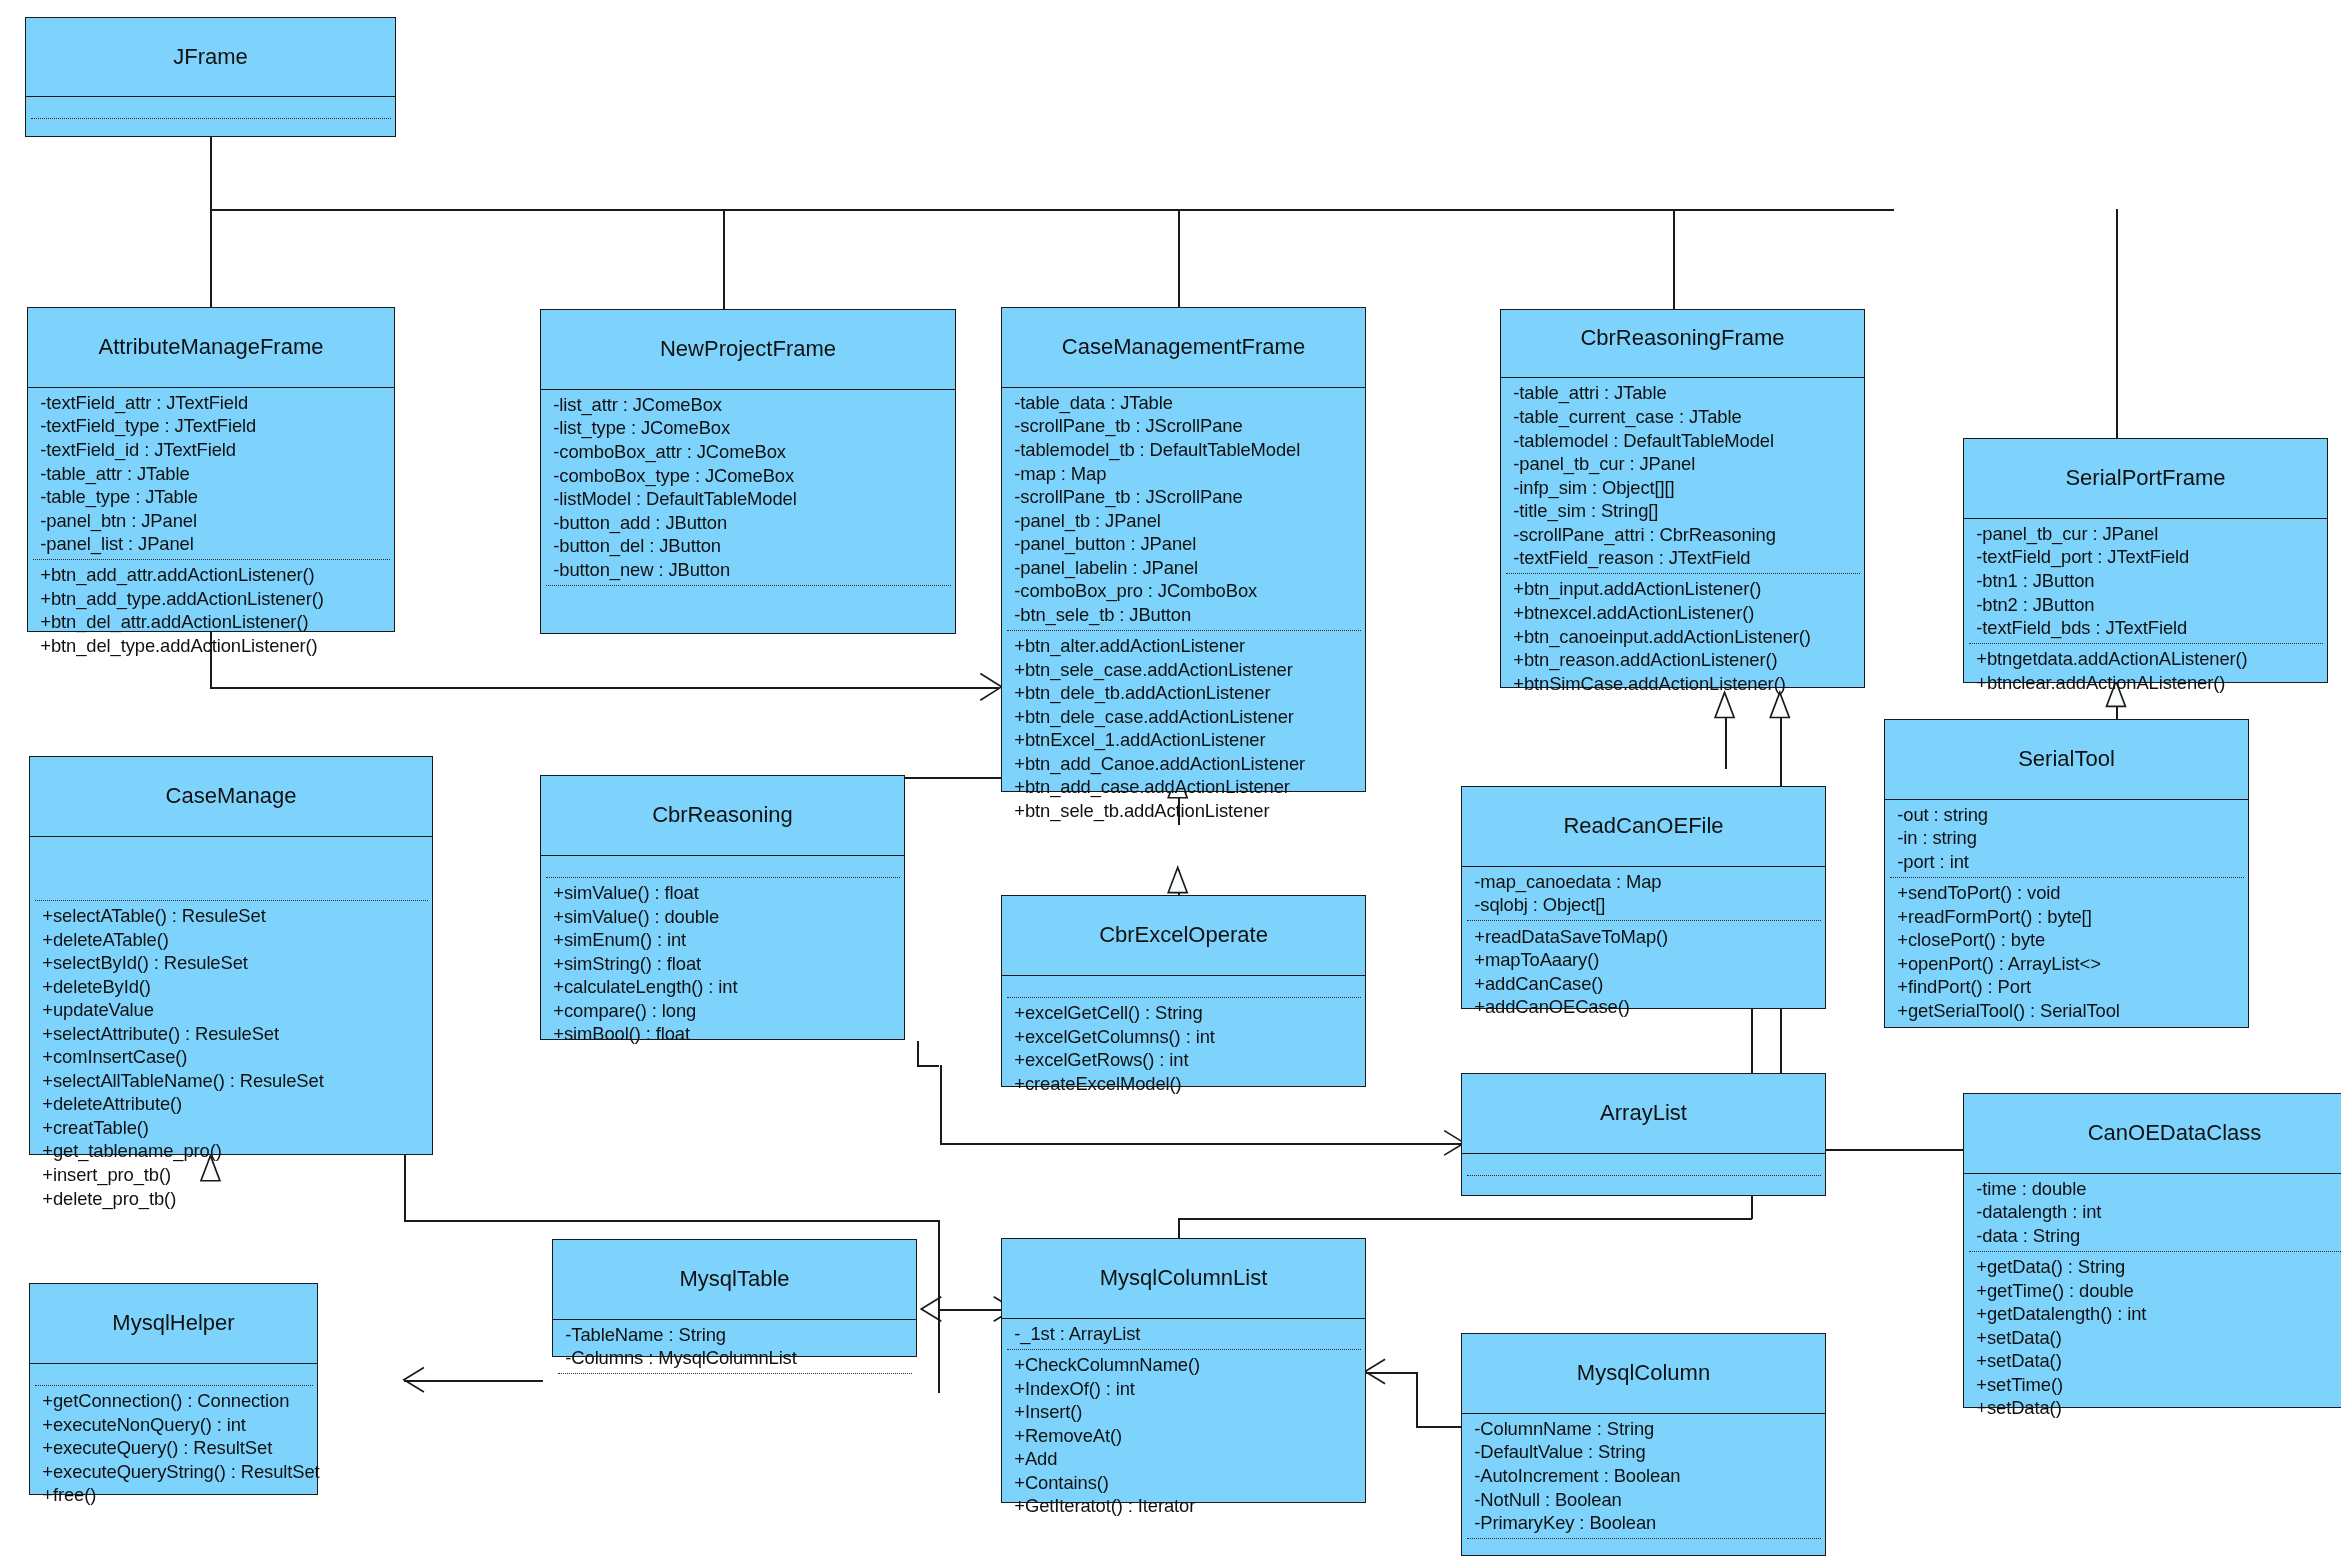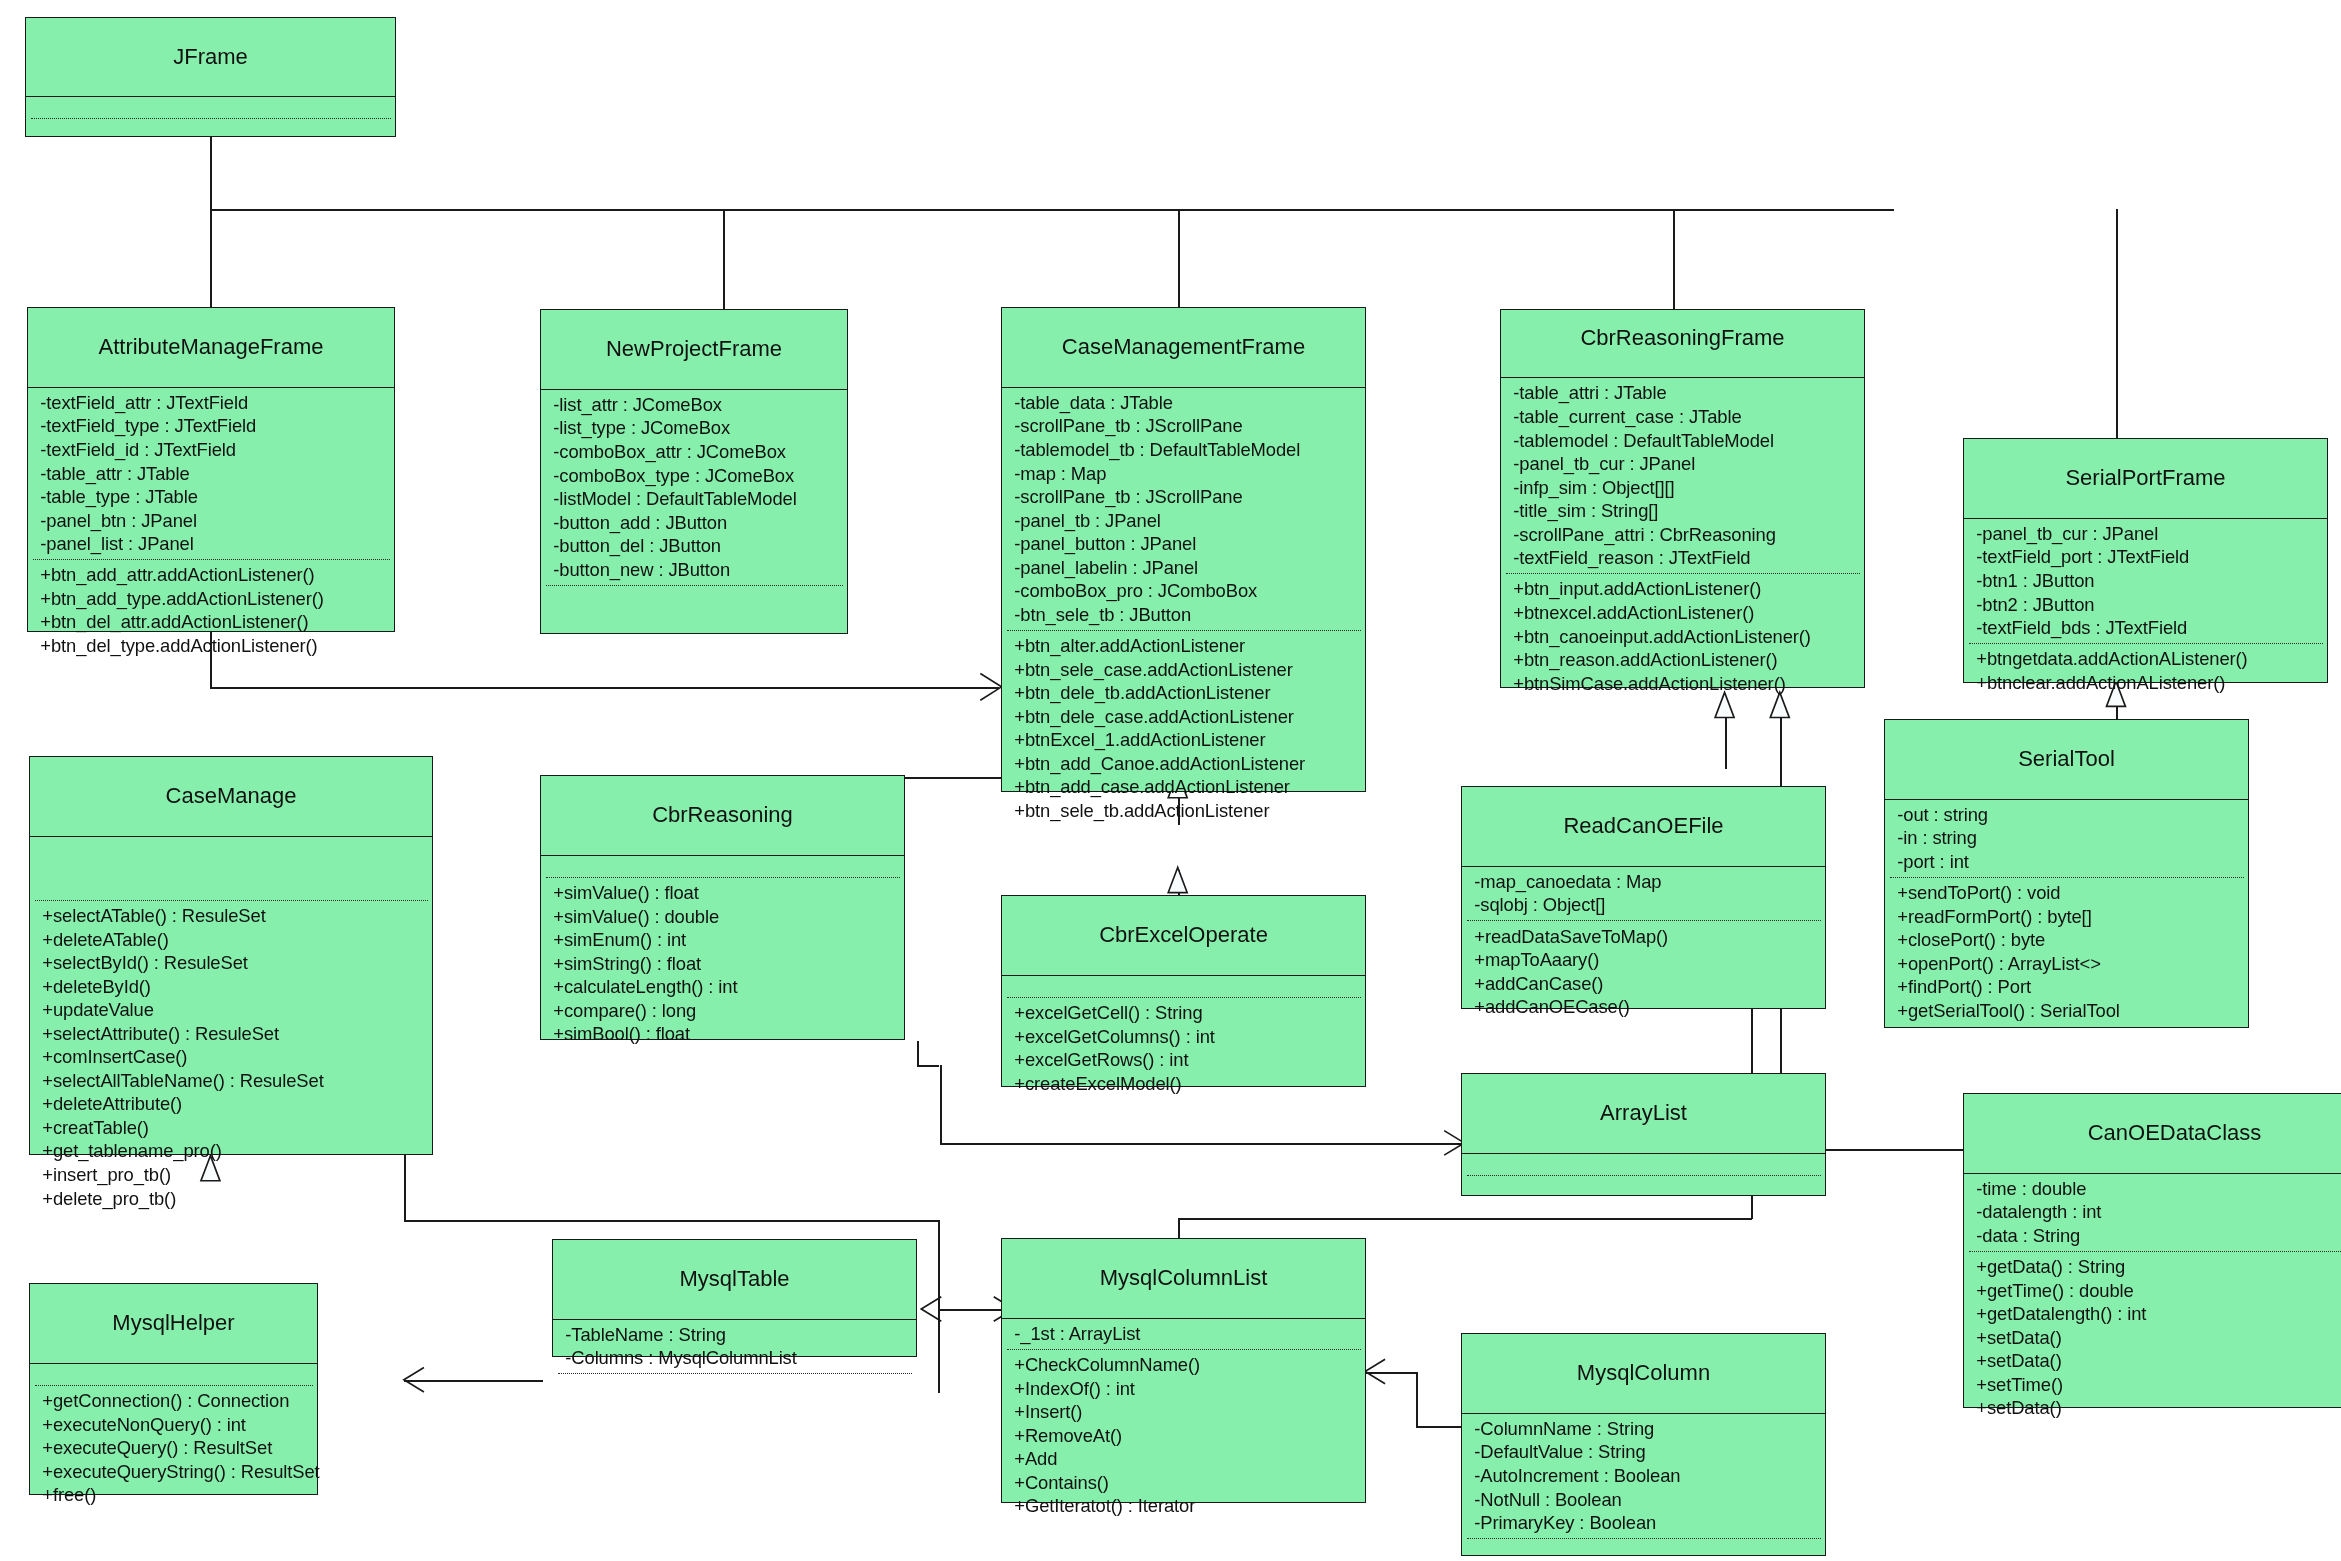--- a/index.html
+++ b/index.html
@@ -12,21 +12,21 @@
     width: 2342px;
     height: 1561px;
     background: #ffffff;
     font-family: "Liberation Sans", sans-serif;
     overflow: hidden;
   }
   .uml-class {
     position: absolute;
     box-sizing: border-box;
     border: 1.7px solid #1a1a1a;
-    background: #86efac;
+    background: #7dd3fc;
     display: flex;
     flex-direction: column;
     z-index: 5;
   }
   .uml-title {
     text-align: center;
     font-size: 22px;
     color: #111111;
     padding: 12.3px 4.5px 12.3px 4.5px;
     border-bottom: 1.7px solid #1a1a1a;
@@ -192,21 +192,21 @@
       <div class="uml-sep"></div>
       <div class="uml-ops">
           <div class="uml-row">+btn_add_attr.addActionListener()</div>
           <div class="uml-row">+btn_add_type.addActionListener()</div>
           <div class="uml-row">+btn_del_attr.addActionListener()</div>
           <div class="uml-row">+btn_del_type.addActionListener()</div>
         </div>
     </div>
   </div>
 
-  <div class="uml-class" style="left:540px; top:309px; width:308px; height:325px;">
+  <div class="uml-class" style="left:540px; top:309px; width:416px; height:325px;">
     <div class="uml-title">NewProjectFrame</div>
     <div class="uml-body">
       <div class="uml-attrs">
           <div class="uml-row">-list_attr : JComeBox</div>
           <div class="uml-row">-list_type : JComeBox</div>
           <div class="uml-row">-comboBox_attr : JComeBox</div>
           <div class="uml-row">-comboBox_type : JComeBox</div>
           <div class="uml-row">-listModel : DefaultTableModel</div>
           <div class="uml-row">-button_add : JButton</div>
           <div class="uml-row">-button_del : JButton</div>

